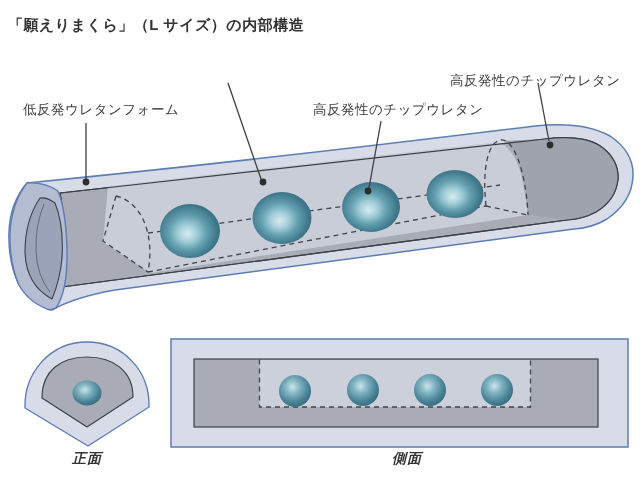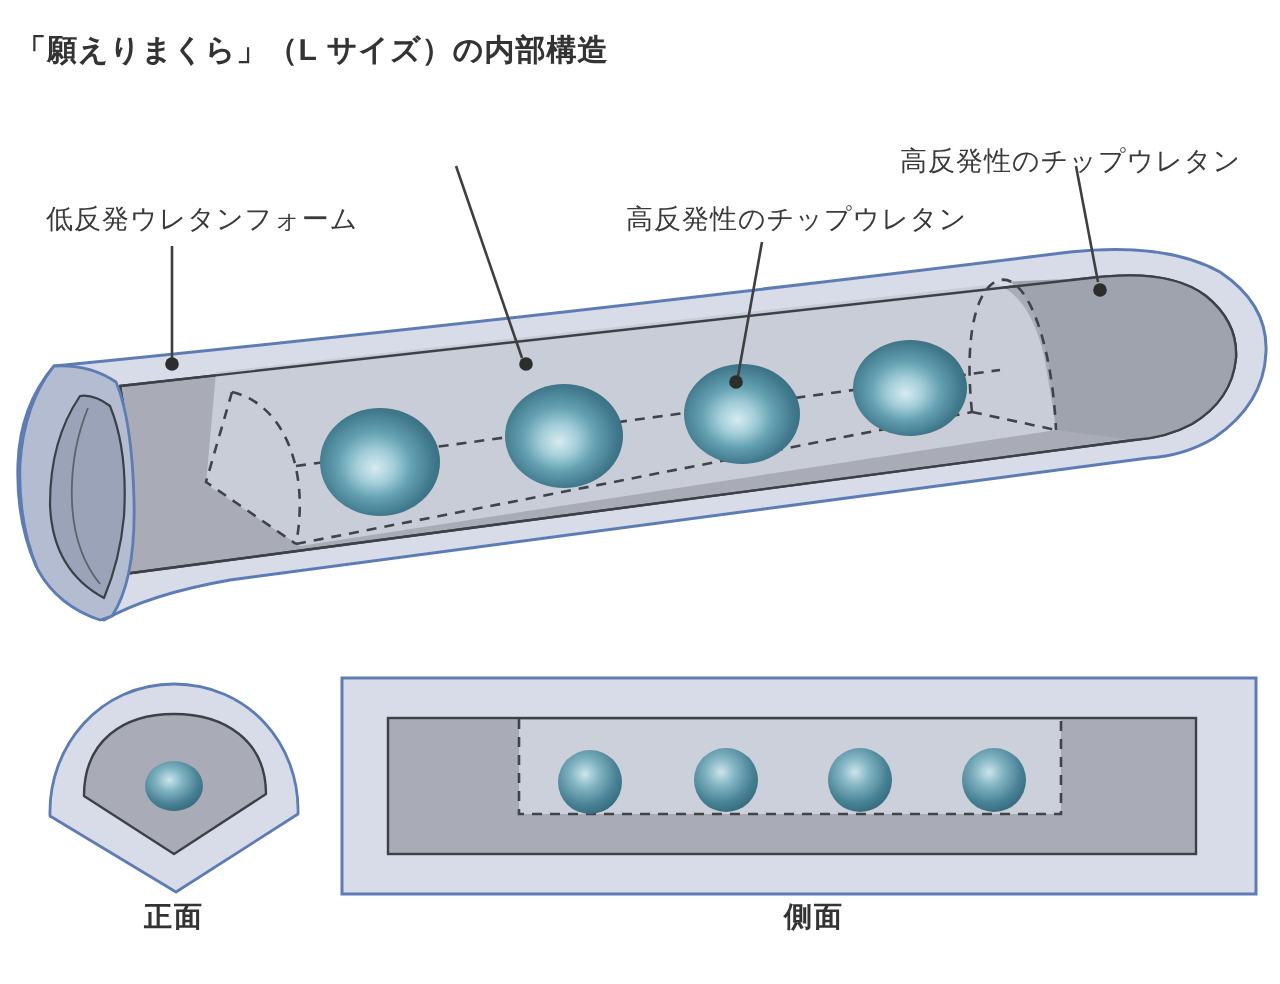--- a/index.html
+++ b/index.html
@@ -22,21 +22,21 @@
     font-size:13.5px;color:#3a3a3a;
     letter-spacing:0.5px;white-space:nowrap;
   }
   #lbl-low{left:23px;top:101px;}
   #lbl-soft{left:160px;top:61px;}
   #lbl-egg{left:313px;top:101px;}
   #lbl-chip{left:450px;top:72px;text-align:right;}
   .caption{
     position:absolute;
     font-size:14px;font-weight:bold;color:#333333;
-    letter-spacing:1px;white-space:nowrap;
+    letter-spacing:1px;white-space:nowrap;font-style:italic;
   }
   #cap-front{left:72px;top:450px;}
   #cap-side{left:392px;top:450px;}
 </style>
 </head>
 <body>
 
 <div class="canvas">
 
   <svg class="diagram" width="640" height="492" viewBox="0 0 640 492">

